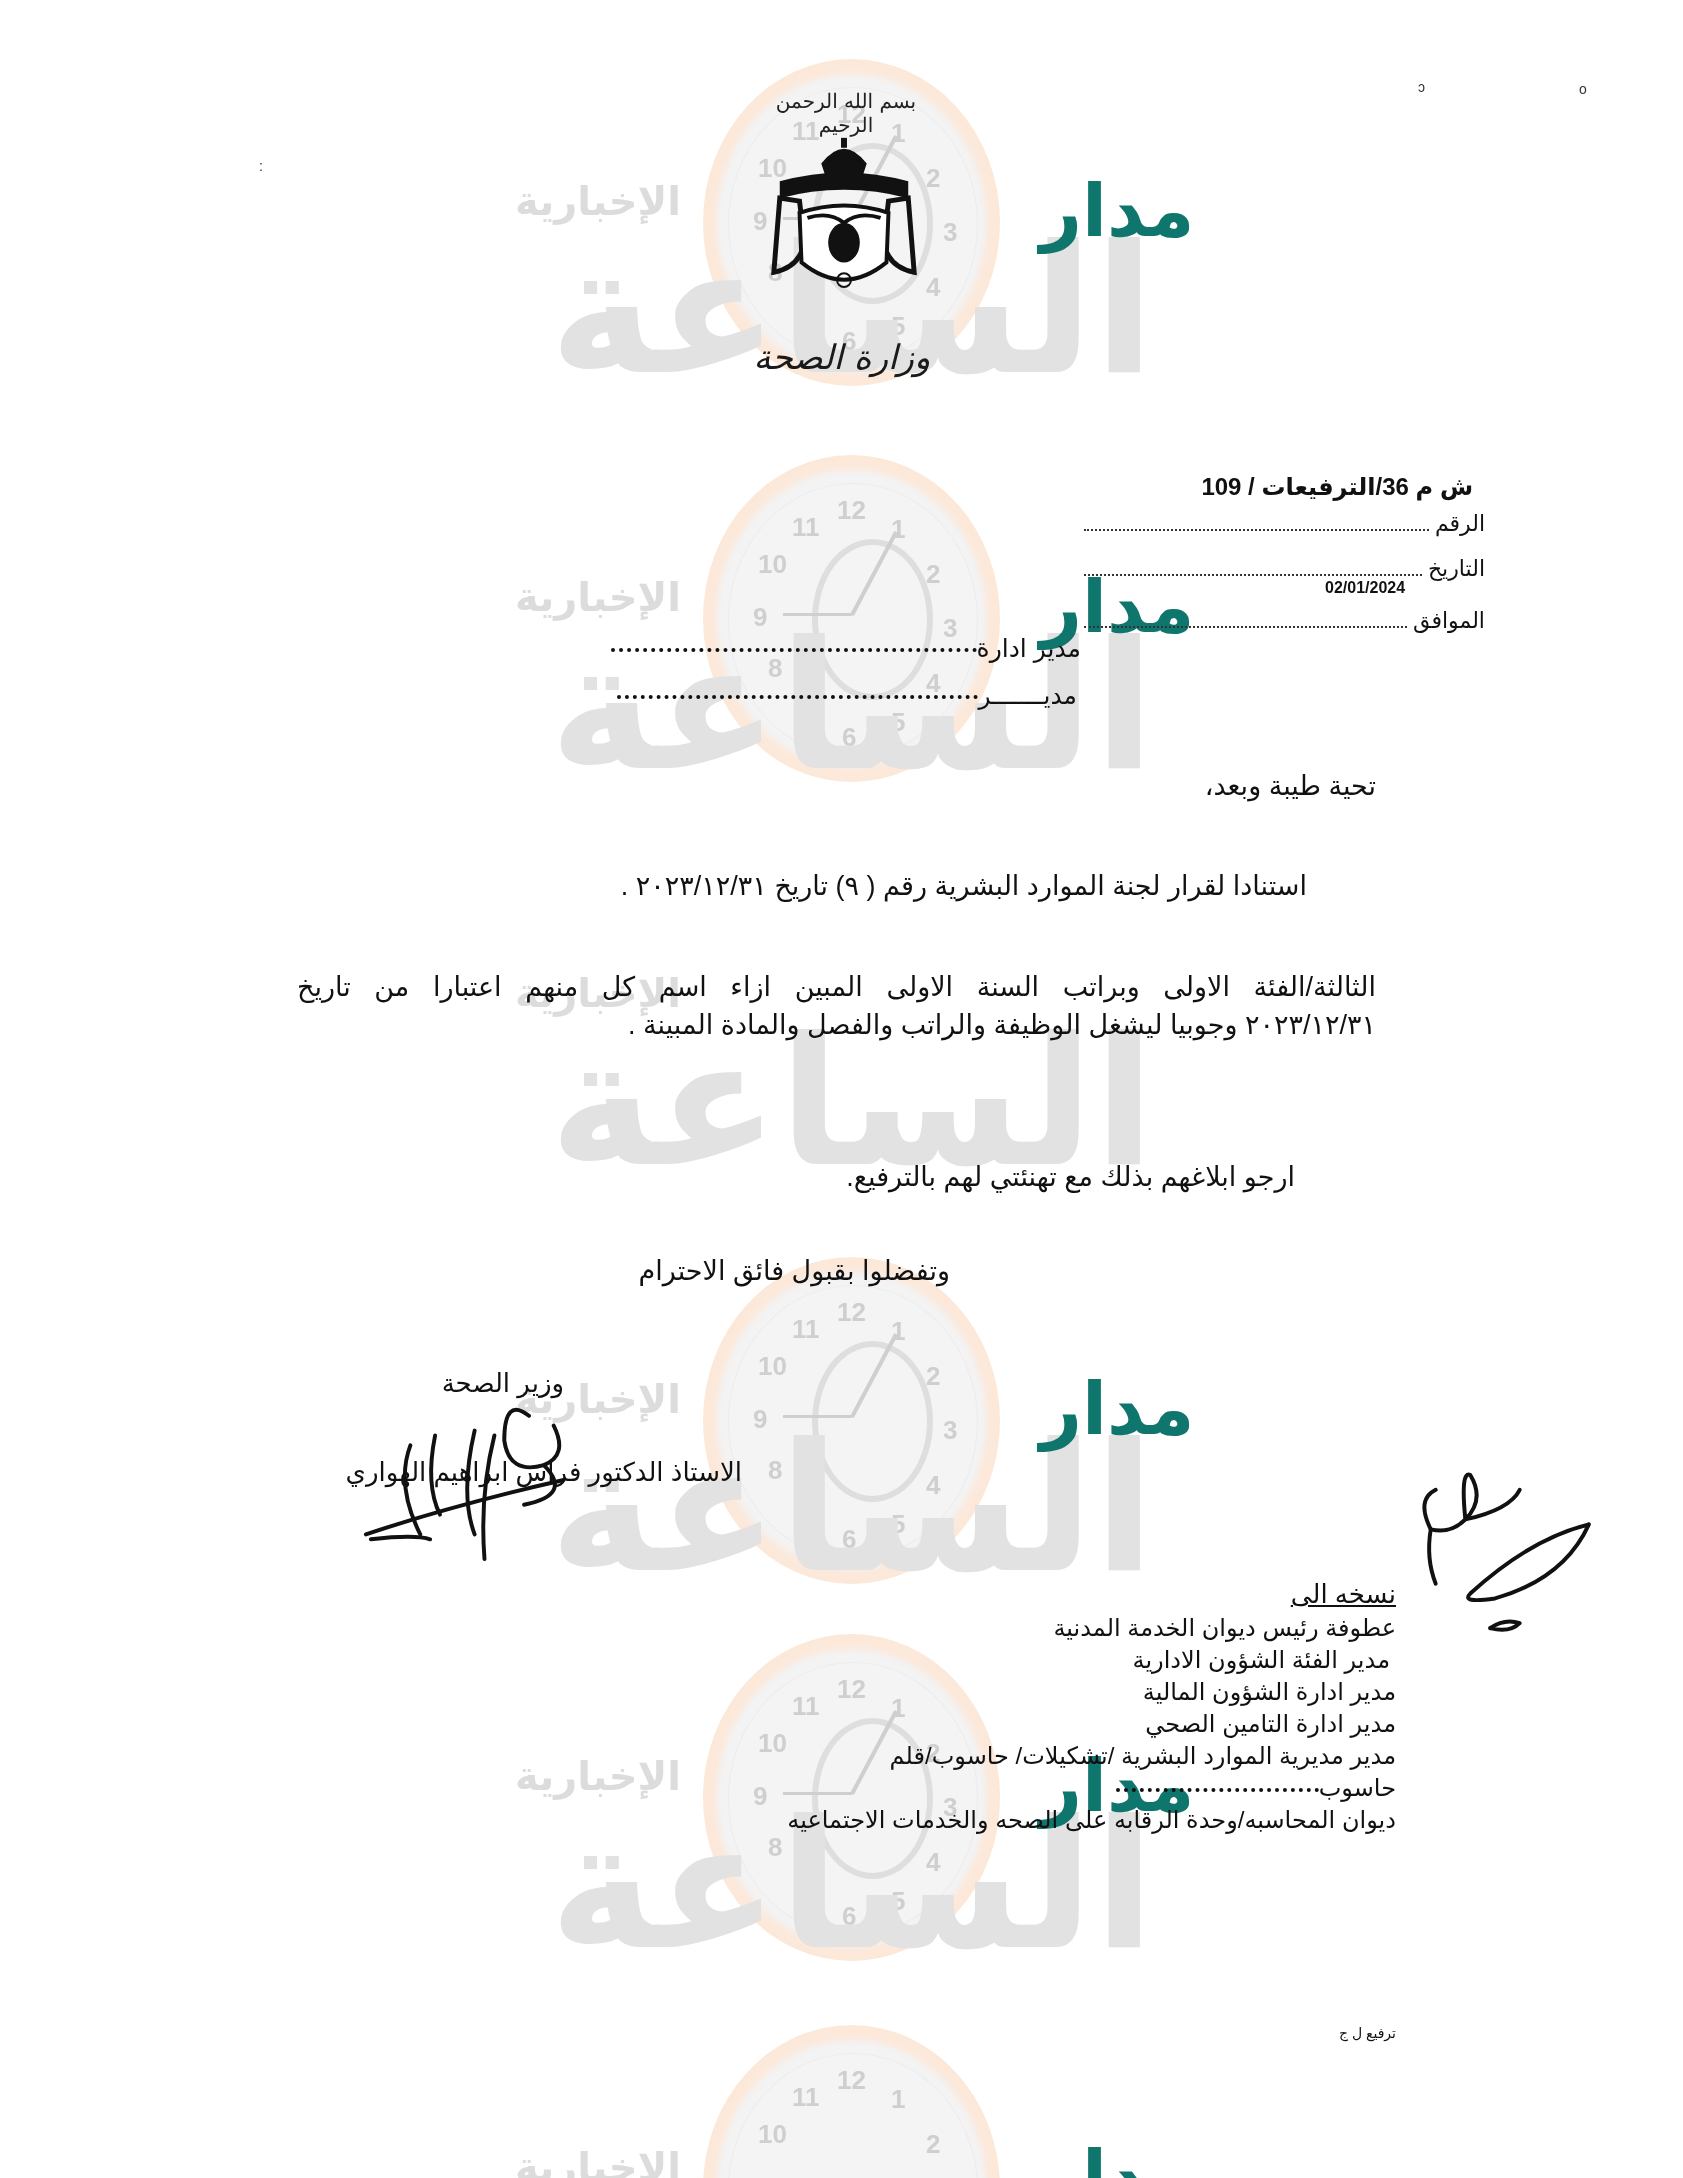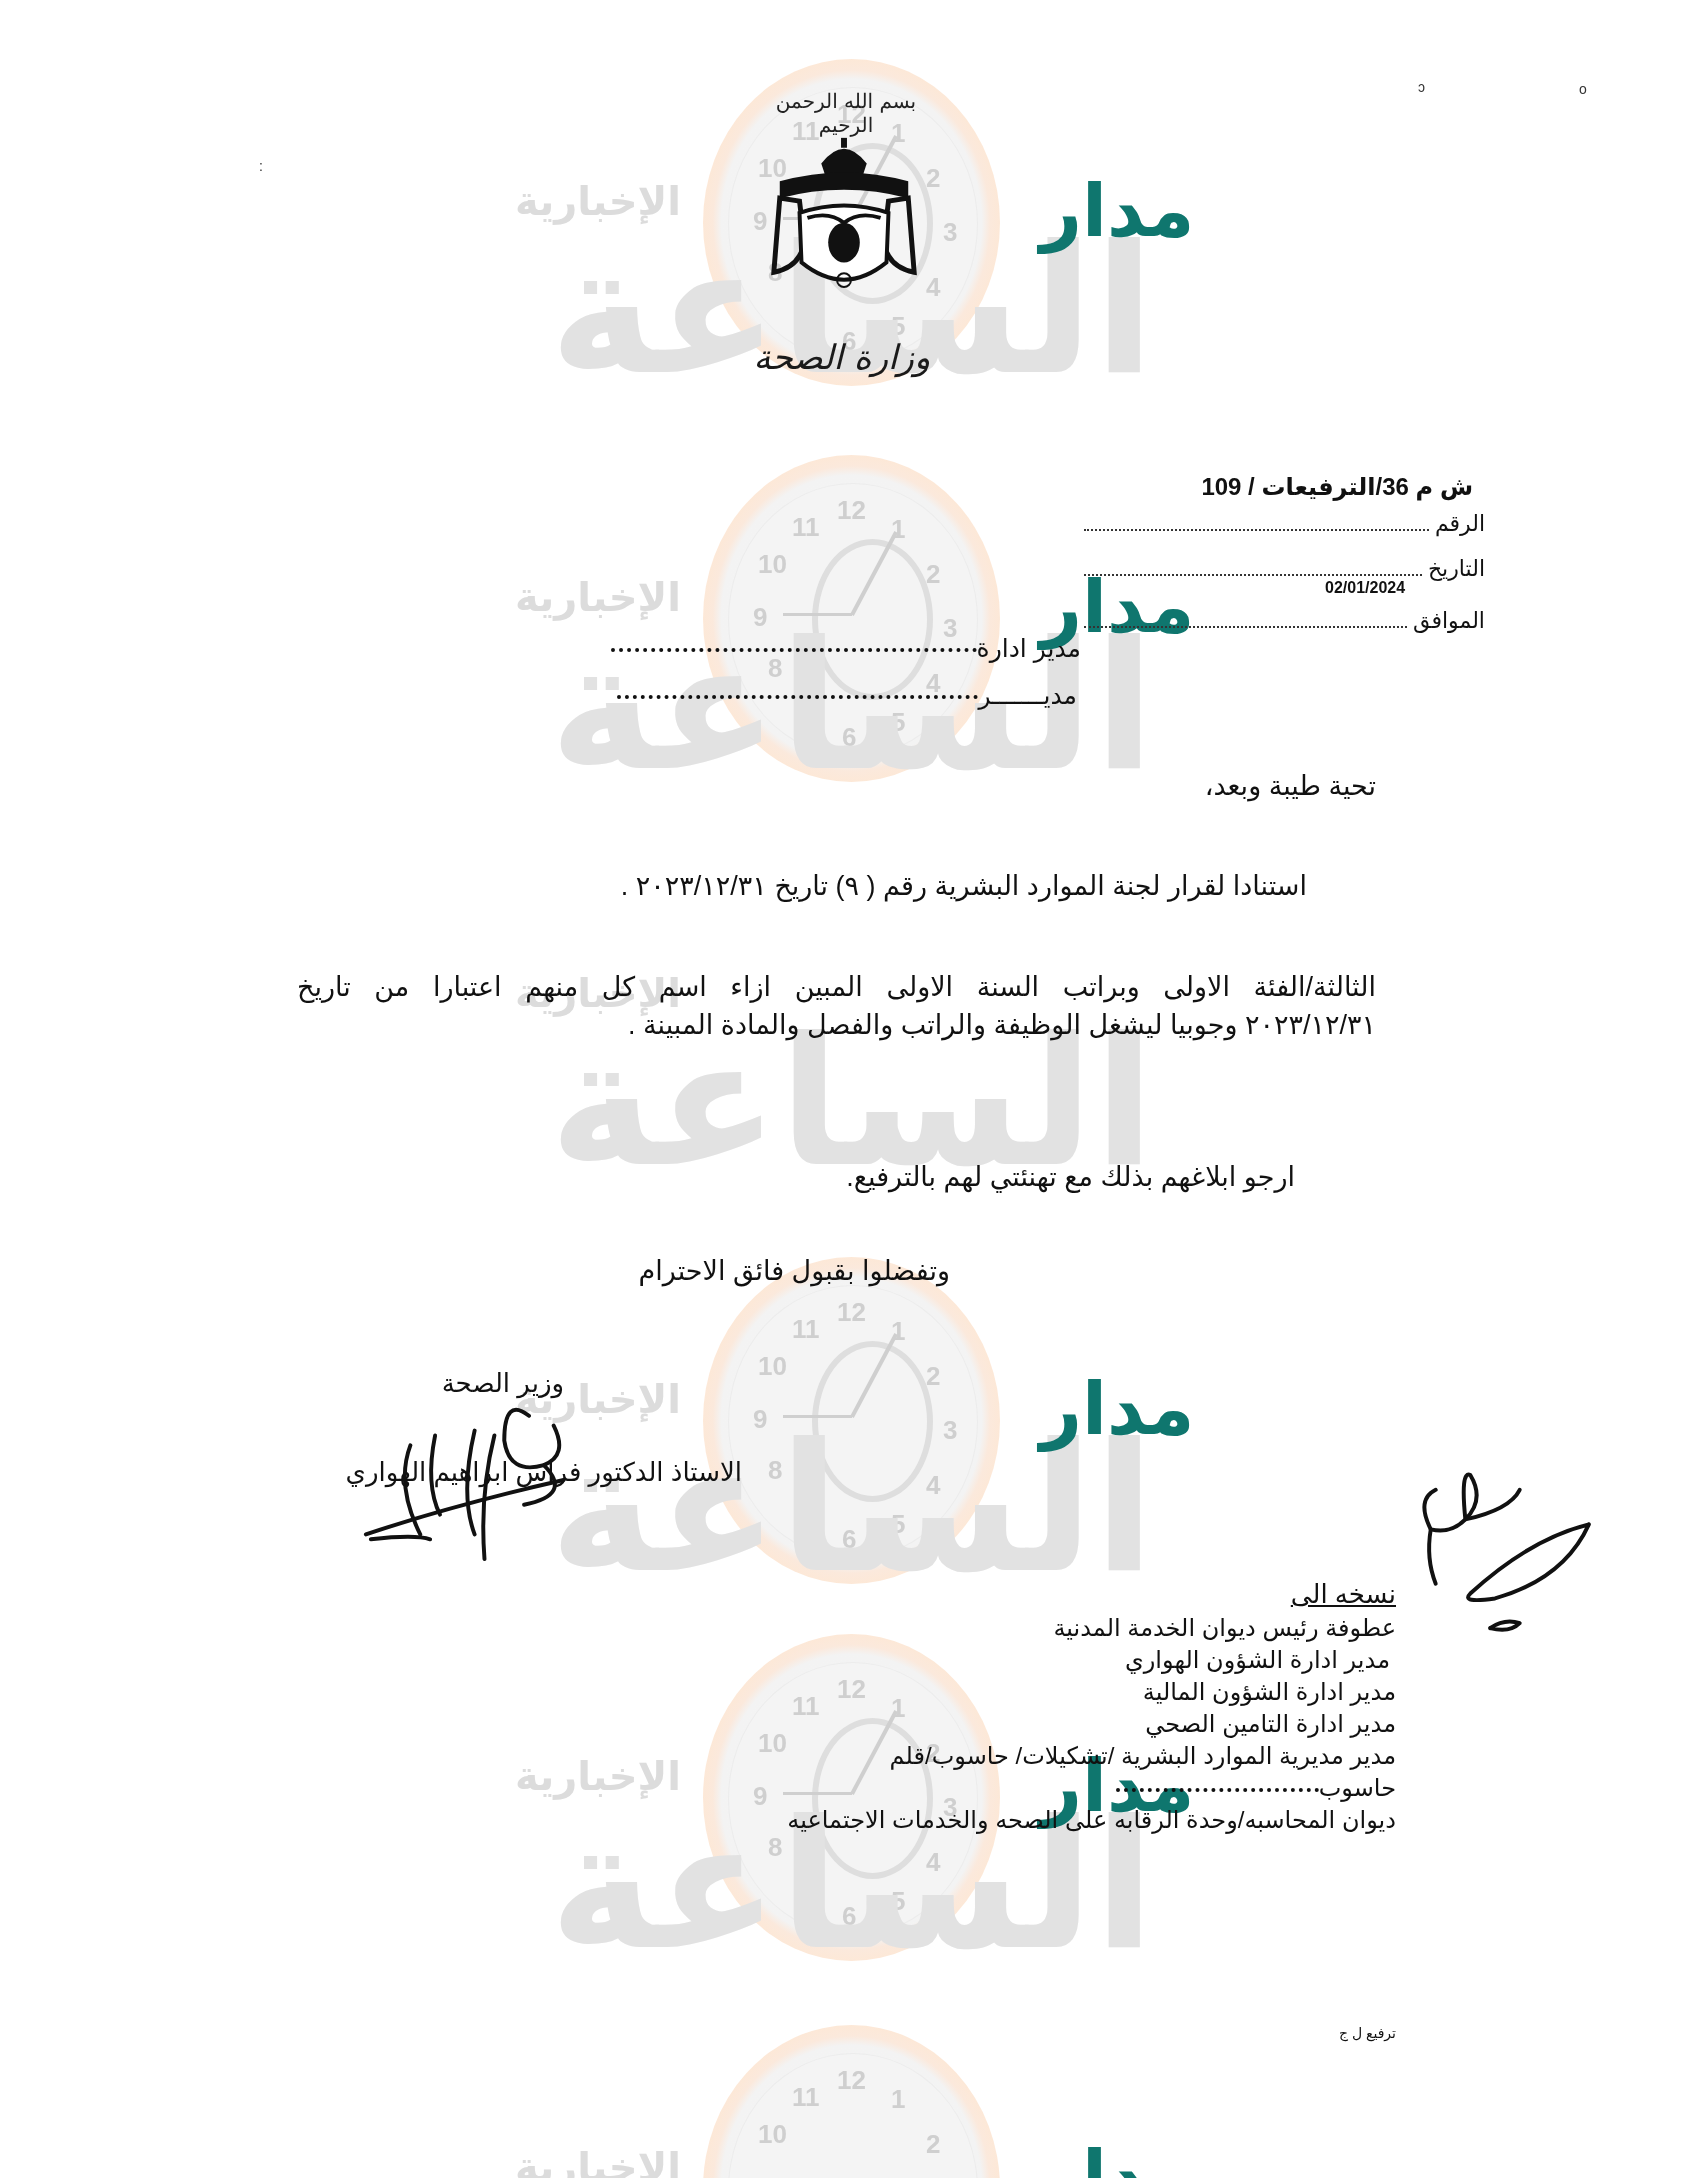--- a/index.html
+++ b/index.html
@@ -241,21 +241,21 @@
   <path d="M45 20 Q25 30 40 60 Q60 65 75 50 Q95 30 80 5 Q70 0 75 50"></path>
   <path d="M40 60 Q35 90 45 115"></path>
   <path d="M75 50 Q120 40 130 20"></path>
   <path d="M200 55 Q140 70 80 125 Q70 135 105 130 Q175 110 200 55"></path>
   <path d="M100 160 Q115 150 130 155 Q120 165 100 160"></path>
 </svg>
 
 <div class="abs rtl cc-title" style="right:287px;top:1579px;">نسخه الى</div>
 <div class="abs rtl" style="right:287px;top:1612px;text-align:right;">
   <div class="cc-item">عطوفة رئيس ديوان الخدمة المدنية</div>
-  <div class="cc-item" style="margin-right:6px;">مدير ادارة الشؤون الهواري</div>
+  <div class="cc-item" style="margin-right:6px;">مدير الفئة الشؤون الادارية</div>
   <div class="cc-item">مدير ادارة الشؤون المالية</div>
   <div class="cc-item">مدير ادارة التامين الصحي</div>
   <div class="cc-item">مدير مديرية الموارد البشرية /تشكيلات/ حاسوب/قلم</div>
   <div class="cc-item"><span>حاسوب</span><span class="dotline" style="width:203px;border-bottom-width:4px;"></span></div>
   <div class="cc-item">ديوان المحاسبه/وحدة الرقابه على الصحه والخدمات الاجتماعيه</div>
 </div>
 
 <div class="abs rtl footer-code" style="right:287px;top:2025px;">ترفيع ل ج</div>
 
 

